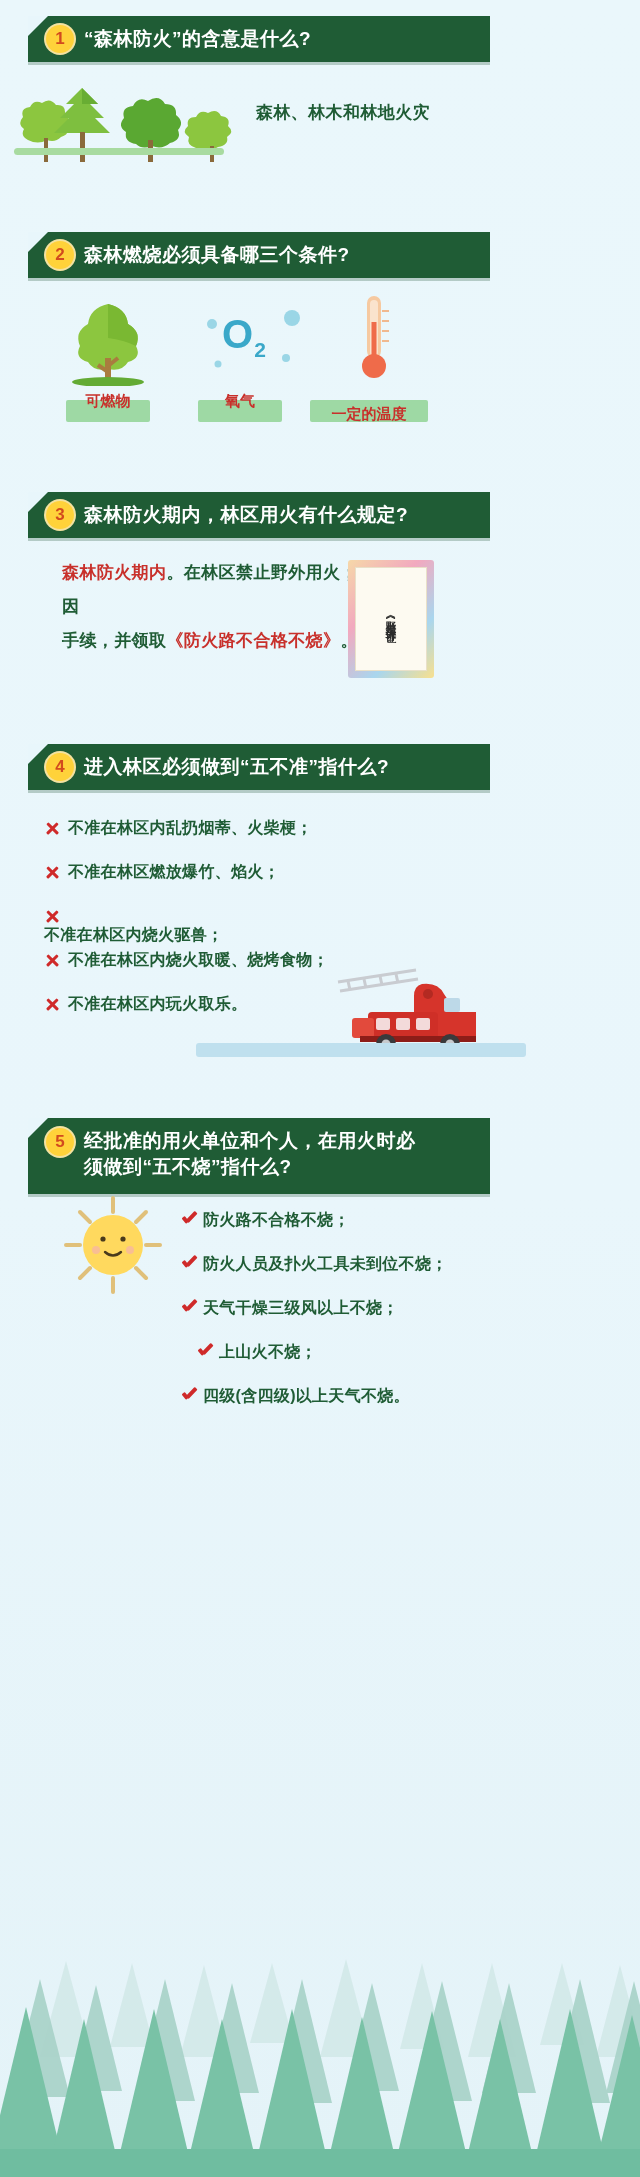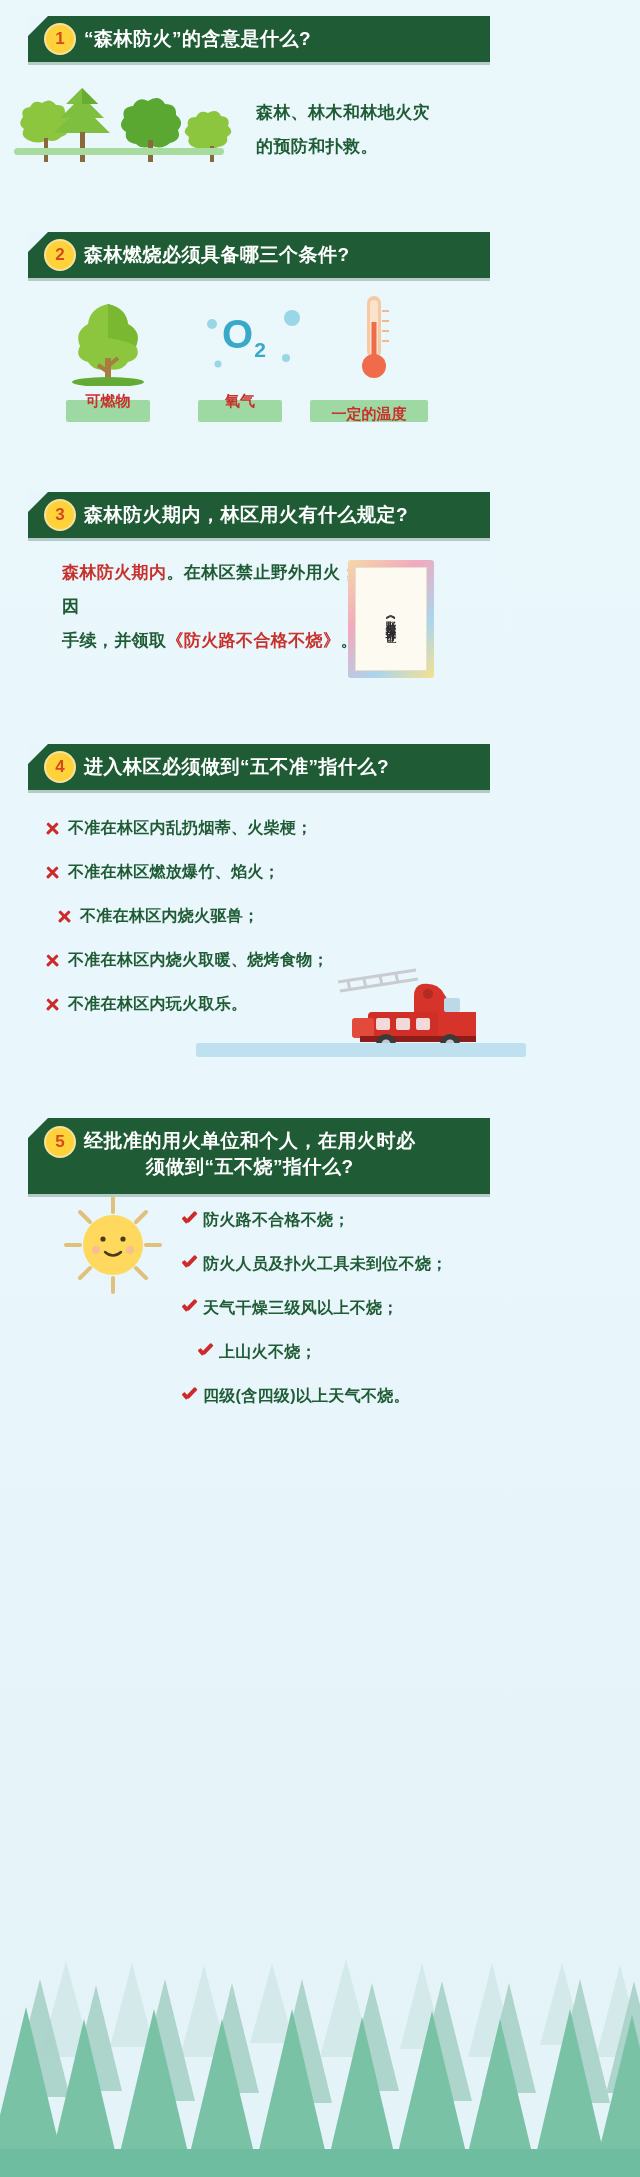--- a/index.html
+++ b/index.html
@@ -48,21 +48,20 @@
     line-height: 28px;
     text-align: center;
     margin-right: 10px;
     box-shadow: 0 0 0 2px #f3e2a0;
   }
   .ribbon-text {
     font-size: 19px;
     font-weight: bold;
     line-height: 1.35;
     letter-spacing: 0.5px;
-    text-align: center;
   }
 
   
   .body-text {
     position: absolute;
     color: #1f5c35;
     font-weight: bold;
     font-size: 17px;
     line-height: 2.0;
     letter-spacing: 0.4px;
@@ -218,21 +217,20 @@
     <path d="M118 66 q-12 -2 -10 -12 q-9 -6 -2 -14 q-3 -11 9 -12 q5 -10 15 -5 q11 -7 17 3 q12 0 11 11 q9 7 2 15 q4 10 -8 13 q-8 7 -18 3 q-10 4 -16 -2 z" fill="#5aa832"></path>
     <rect x="130" y="62" width="5" height="22" fill="#8a6a3b"></rect>
 
     <path d="M178 70 q-10 -3 -7 -11 q-8 -5 -1 -11 q-2 -9 8 -9 q4 -8 12 -4 q9 -5 13 3 q10 1 7 10 q7 6 -1 11 q2 8 -9 10 q-7 5 -15 1 q-8 3 -7 0 z" fill="#8cc63f"></path>
     <rect x="192" y="68" width="4" height="16" fill="#8a6a3b"></rect>
   </svg>
   <div class="ground1"></div>
 
   <div class="body-text s1-answer">
     <div>森林、林木和林地火灾</div>
-    <div>的预防和扑救。</div>
   </div>
 
   <div class="ribbon" style="left:28px; top:232px; width:462px; height:46px;">
     <span class="ribbon-num">2</span>
     <span class="ribbon-text">森林燃烧必须具备哪三个条件?</span>
   </div>
 
   <svg style="position:absolute;left:62px;top:300px;width:92px;height:86px;" viewBox="0 0 92 86">
     <path d="M46 4 q18 4 20 20 q14 8 8 22 q6 12 -8 16 q-6 10 -20 7 q-14 3 -20 -7 q-14 -4 -8 -16 q-6 -14 8 -22 q2 -16 20 -20 z" fill="#8cc63f"></path>
     <path d="M46 4 q18 4 20 20 q14 8 8 22 q-12 -6 -28 -8 z" fill="#7ab832"></path>
@@ -299,21 +297,21 @@
   </div>
 
   <div class="list-item" style="left:44px; top:818px;">
     <span class="mark-x"></span>
     <span>不准在林区内乱扔烟蒂、火柴梗；</span>
   </div>
   <div class="list-item" style="left:44px; top:862px;">
     <span class="mark-x"></span>
     <span>不准在林区燃放爆竹、焰火；</span>
   </div>
-  <div class="list-item" style="left:56px; top:906px;">
+  <div class="list-item" style="left:44px; top:906px;flex-direction:column;">
     <span class="mark-x"></span>
     <span>不准在林区内烧火驱兽；</span>
   </div>
   <div class="list-item" style="left:44px; top:950px;">
     <span class="mark-x"></span>
     <span>不准在林区内烧火取暖、烧烤食物；</span>
   </div>
   <div class="list-item" style="left:44px; top:994px;">
     <span class="mark-x"></span>
     <span>不准在林区内玩火取乐。</span>

